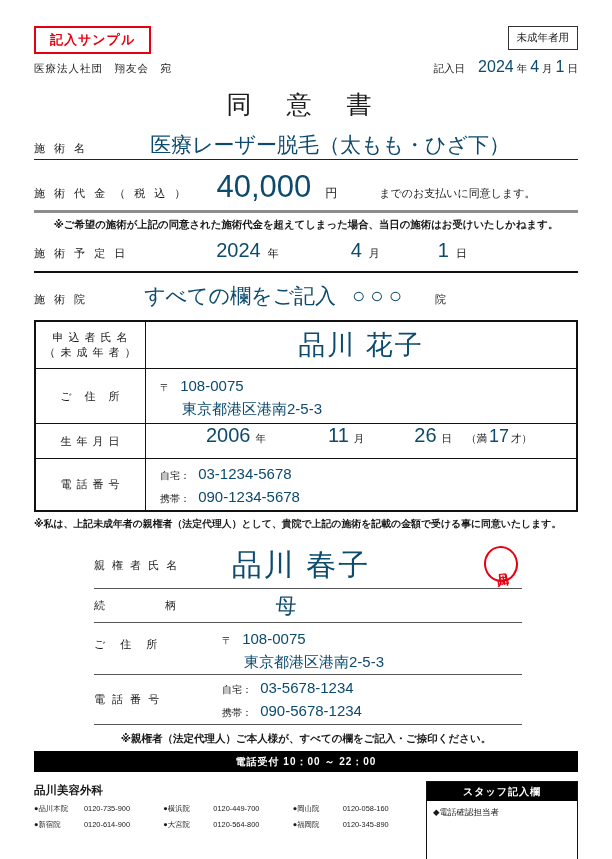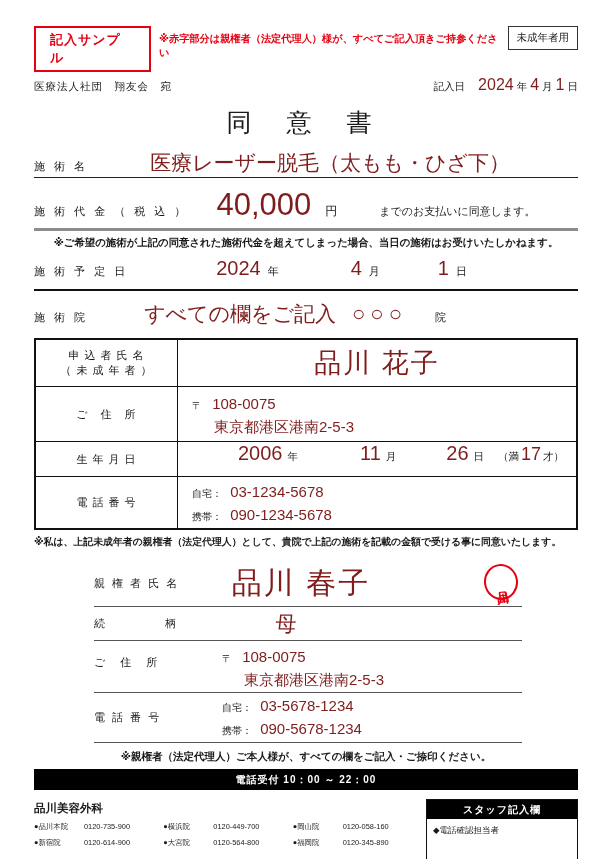--- a/index.html
+++ b/index.html
@@ -2,21 +2,21 @@
 <html><head>
 <meta charset="utf-8">
 <style>
   * { margin:0; padding:0; box-sizing:border-box; }
   html,body { background:#e8e8e8; }
   .page {
     width:612px; height:859px; margin:0 auto; background:#ffffff;
     font-family:"Liberation Sans","DejaVu Sans",sans-serif;
     color:#1a1a1a; position:relative; padding:26px 34px 0 34px; overflow:hidden;
   }
-  .red { color:#7f1d1d; }
+  .red { color:#0c4a6e; }
 
   
   .hdr-row1 { display:flex; align-items:flex-start;justify-content:center; }
   .sample-badge { border:2px solid #e60012; color:#e60012; font-weight:bold;
     font-size:13px; padding:3px 14px; letter-spacing:1px; }
   .red-note { color:#e60012; font-size:10.2px; font-weight:bold; padding:6px 0 0 8px; }
   .hdr-sp { flex:1; }
   .minor-badge { border:1.3px solid #333; font-size:10.5px; padding:4px 8px; white-space:nowrap; }
 
   .hdr-row2 { display:flex; align-items:baseline; margin-top:4px; }
@@ -46,21 +46,21 @@
 
   .clinic-row { display:flex; align-items:baseline; margin-top:9px; }
   .clinic-name { font-size:21px; margin-left:56px; }
   .clinic-branch { font-size:22px; letter-spacing:5px; margin-left:16px; }
   .clinic-suffix { font-size:11px; margin-left:28px; }
 
   
   .app-table { border:2px solid #111; margin-top:10px; }
   .t-row { display:flex; border-top:1px solid #111; }
   .t-row:first-child { border-top:none; }
-  .t-label { width:142px; border-right:1.5px solid #111; display:flex; flex-direction:column;
+  .t-label { width:110px; border-right:1.5px solid #111; display:flex; flex-direction:column;
     justify-content:center; align-items:center; font-size:11px; letter-spacing:1px; padding:4px 2px; text-align:center; }
   .t-value { flex:1; }
   .tr-name { height:46px; }
   .tr-name .t-value { display:flex; align-items:center; justify-content:center; font-size:27px; letter-spacing:2px; }
   .tr-addr { height:55px; }
   .tr-addr .t-value { padding:5px 0 0 14px; font-size:15px; line-height:1.55; }
   .postal-mark { color:#1a1a1a; font-size:10px; margin-right:6px; }
   .addr-line2 { padding-left:22px; }
   .tr-birth { height:35px;justify-content:space-between; }
   .tr-birth .t-value { display:flex; align-items:baseline; padding-left:60px; }
@@ -111,21 +111,20 @@
   .sb-header { background:#000; color:#fff; font-size:10px; font-weight:bold; text-align:center; padding:2.5px 0; letter-spacing:1px; }
   .sb-sec1 { height:56px; position:relative; padding:6px 6px 0 6px; font-size:8.5px; }
 </style>
 </head>
 <body>
 
 <div class="page">
 
   <div class="hdr-row1">
     <div class="sample-badge">記入サンプル</div>
-    <div class="red-note">※赤字部分は親権者（法定代理人）様が、すべてご記入頂きご持参ください</div>
     <div class="hdr-sp"></div>
     <div class="minor-badge">未成年者用</div>
   </div>
 
   <div class="hdr-row2">
     <div class="addressee">医療法人社団　翔友会　宛</div>
     <div class="fill-date">
       <span class="lbl">記入日</span>
       <span class="num red">2024</span>
       <span>年</span>

